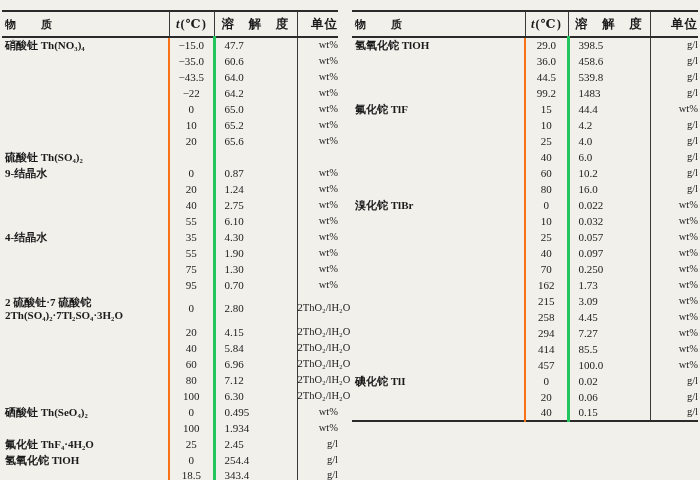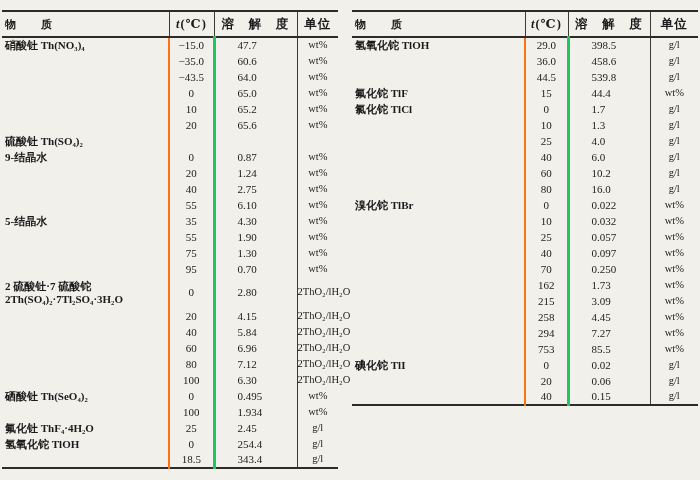--- a/index.html
+++ b/index.html
@@ -33,22 +33,22 @@
   tbody tr { height:16px; }
   tbody tr.tall { height:31px; }
 
   td {
     padding:0; vertical-align:middle;
     font-size:11px; line-height:1.15;
     white-space:pre-line;
   }
   .c-substance { text-align:left; padding-left:3px; border-right:2px solid #f97316; font-weight:600; font-size:11px; }
   .c-temp      { text-align:center; border-right:3px solid #22c55e; }
-  .c-sol       { text-align:left; padding-left:22px; border-right:1px solid #3a3a3a; }
-  .c-unit      { text-align:center; font-size:10.5px; }
+  .c-sol       { text-align:left; padding-left:9px; border-right:1px solid #3a3a3a; }
+  .c-unit      { text-align:right; font-size:10.5px; }
   th.c-substance, th.c-temp, th.c-sol { border-right:1px solid #3a3a3a; }
 </style>
 </head>
 <body>
 
 <div class="page">
 
   <table class="soltbl" id="tbl-left">
     <colgroup>
       <col style="width:167px">
@@ -78,20 +78,26 @@
           <td class="c-unit">wt%</td>
         </tr>
         <tr>
           <td class="c-substance"></td>
           <td class="c-temp">−43.5</td>
           <td class="c-sol">64.0</td>
           <td class="c-unit">wt%</td>
         </tr>
         <tr>
           <td class="c-substance"></td>
+          <td class="c-temp">−22</td>
+          <td class="c-sol">64.2</td>
+          <td class="c-unit">wt%</td>
+        </tr>
+        <tr>
+          <td class="c-substance"></td>
           <td class="c-temp">0</td>
           <td class="c-sol">65.0</td>
           <td class="c-unit">wt%</td>
         </tr>
         <tr>
           <td class="c-substance"></td>
           <td class="c-temp">10</td>
           <td class="c-sol">65.2</td>
           <td class="c-unit">wt%</td>
         </tr>
@@ -125,21 +131,21 @@
           <td class="c-sol">2.75</td>
           <td class="c-unit">wt%</td>
         </tr>
         <tr>
           <td class="c-substance"></td>
           <td class="c-temp">55</td>
           <td class="c-sol">6.10</td>
           <td class="c-unit">wt%</td>
         </tr>
         <tr>
-          <td class="c-substance">5-结晶水</td>
+          <td class="c-substance">4-结晶水</td>
           <td class="c-temp">35</td>
           <td class="c-sol">4.30</td>
           <td class="c-unit">wt%</td>
         </tr>
         <tr>
           <td class="c-substance"></td>
           <td class="c-temp">55</td>
           <td class="c-sol">1.90</td>
           <td class="c-unit">wt%</td>
         </tr>
@@ -253,35 +259,35 @@
           <td class="c-sol">458.6</td>
           <td class="c-unit">g/l</td>
         </tr>
         <tr>
           <td class="c-substance"></td>
           <td class="c-temp">44.5</td>
           <td class="c-sol">539.8</td>
           <td class="c-unit">g/l</td>
         </tr>
         <tr>
+          <td class="c-substance"></td>
+          <td class="c-temp">99.2</td>
+          <td class="c-sol">1483</td>
+          <td class="c-unit">g/l</td>
+        </tr>
+        <tr>
           <td class="c-substance">氟化铊 TlF</td>
           <td class="c-temp">15</td>
           <td class="c-sol">44.4</td>
           <td class="c-unit">wt%</td>
         </tr>
         <tr>
-          <td class="c-substance">氯化铊 TlCl</td>
-          <td class="c-temp">0</td>
-          <td class="c-sol">1.7</td>
-          <td class="c-unit">g/l</td>
-        </tr>
-        <tr>
           <td class="c-substance"></td>
           <td class="c-temp">10</td>
-          <td class="c-sol">1.3</td>
+          <td class="c-sol">4.2</td>
           <td class="c-unit">g/l</td>
         </tr>
         <tr>
           <td class="c-substance"></td>
           <td class="c-temp">25</td>
           <td class="c-sol">4.0</td>
           <td class="c-unit">g/l</td>
         </tr>
         <tr>
           <td class="c-substance"></td>
@@ -350,22 +356,28 @@
           <td class="c-unit">wt%</td>
         </tr>
         <tr>
           <td class="c-substance"></td>
           <td class="c-temp">294</td>
           <td class="c-sol">7.27</td>
           <td class="c-unit">wt%</td>
         </tr>
         <tr>
           <td class="c-substance"></td>
-          <td class="c-temp">753</td>
+          <td class="c-temp">414</td>
           <td class="c-sol">85.5</td>
+          <td class="c-unit">wt%</td>
+        </tr>
+        <tr>
+          <td class="c-substance"></td>
+          <td class="c-temp">457</td>
+          <td class="c-sol">100.0</td>
           <td class="c-unit">wt%</td>
         </tr>
         <tr>
           <td class="c-substance">碘化铊 TlI</td>
           <td class="c-temp">0</td>
           <td class="c-sol">0.02</td>
           <td class="c-unit">g/l</td>
         </tr>
         <tr>
           <td class="c-substance"></td>

